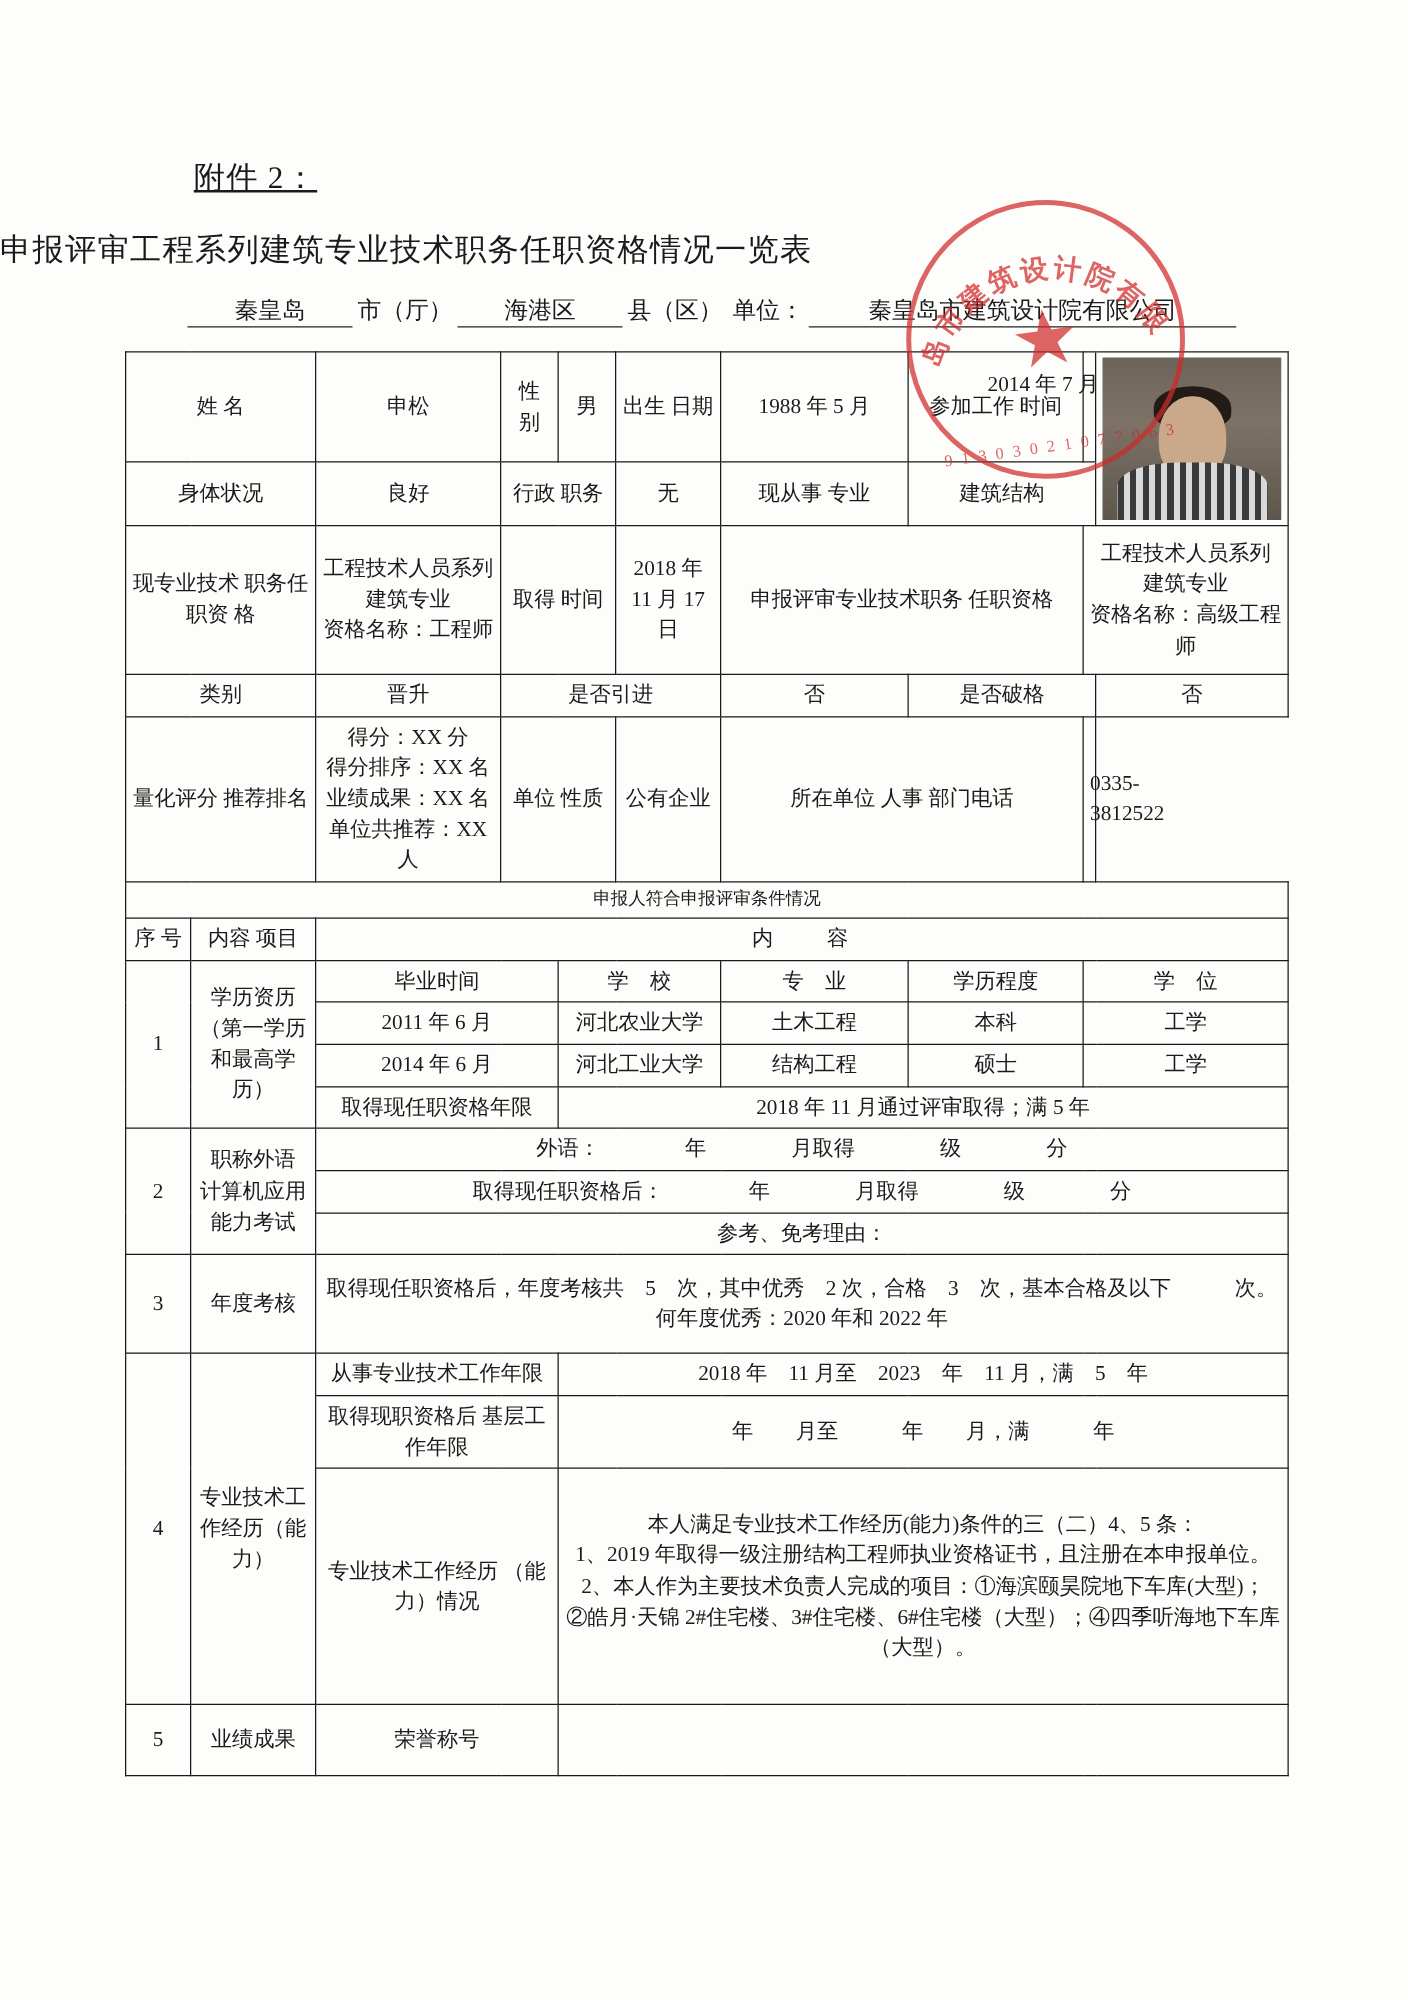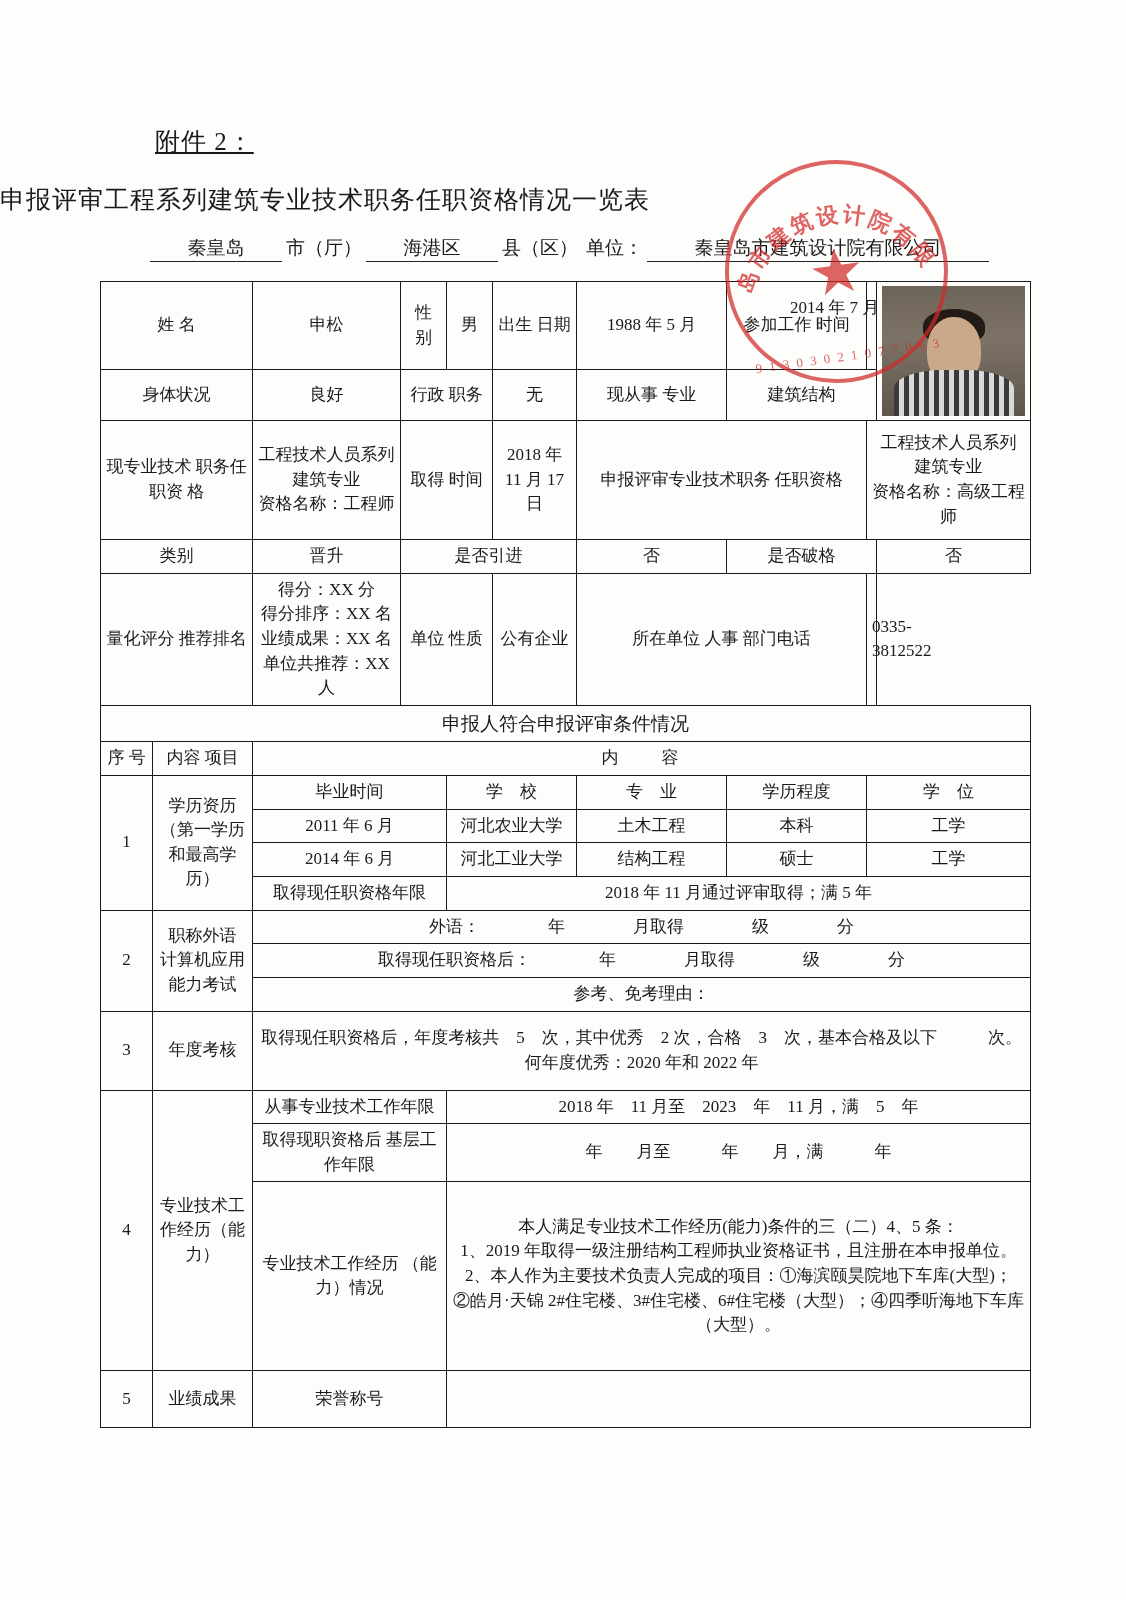--- a/index.html
+++ b/index.html
@@ -62,21 +62,21 @@
     width:62px; height:34px; transform:translateX(-50%);
     background:#231c16; border-radius:50% 50% 35% 35%;
   }
   .photo .body {
     position:absolute; left:50%; bottom:0;
     width:120px; height:46px; transform:translateX(-50%);
     background:repeating-linear-gradient(90deg,#3a3a3c 0 5px,#d9d9d9 5px 10px);
     border-radius:40% 40% 0 0;
   }
 
-  .section-title { font-size:19px; }
+  .section-title { font-size:14px; }
 
   
   .seal {
     position:absolute; left:725px; top:160px;
     width:215px; height:215px;
     border:4px solid #d02a2a;
     border-radius:50%;
     opacity:0.72;
     pointer-events:none;
     transform:rotate(-8deg);

